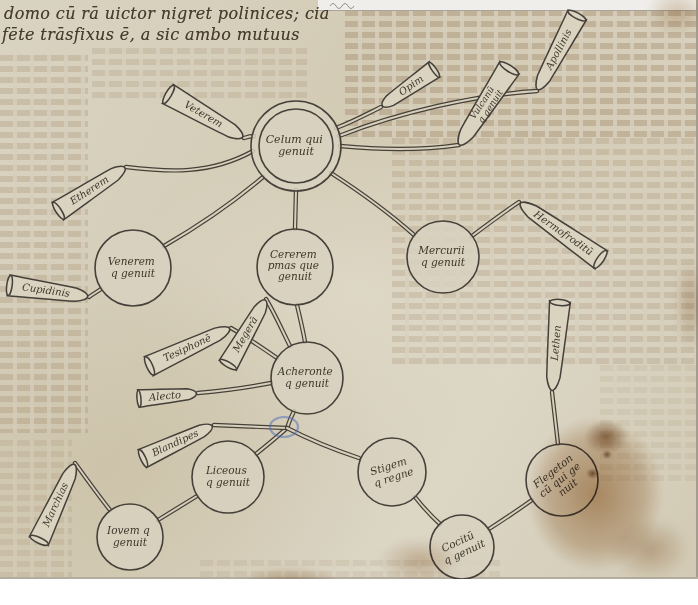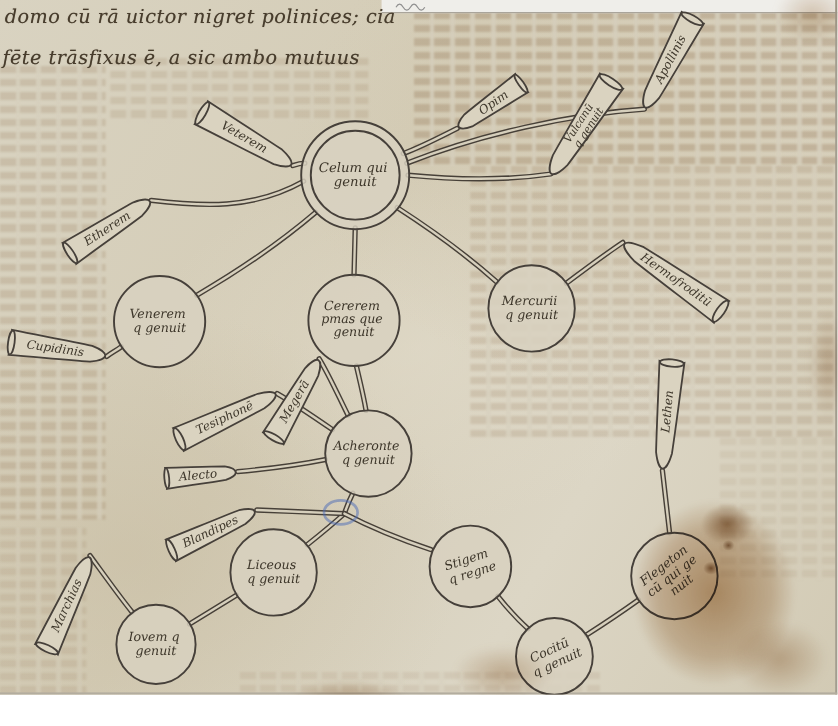--- a/index.html
+++ b/index.html
@@ -20,21 +20,21 @@
       repeating-linear-gradient(180deg, rgba(118,80,42,.24) 0 6px, rgba(118,80,42,0) 6px 11px);
     filter:blur(.7px);
   }
   .scan-strip{position:absolute;left:318px;top:0;width:380px;height:10px;background:#efeeea;border-bottom:1px solid #a9a49a;}
   .edge-r{position:absolute;right:0;top:0;width:2px;height:100%;background:#a39d8f;}
   .edge-b{position:absolute;left:0;bottom:0;width:100%;height:2px;background:#b3ad9f;}
   .headtext{
     position:absolute;color:#473c2c;font-style:italic;font-size:16px;
     letter-spacing:.4px;white-space:nowrap;text-shadow:0 0 .6px rgba(71,60,44,.55);
   }
-  #ht1{left:4px;top:4px;} #ht2{left:2px;top:38px;}
+  #ht1{left:4px;top:4px;} #ht2{left:2px;top:25px;}
   svg.diagram{position:absolute;left:0;top:0;}
   svg text{font-family:"DejaVu Serif", serif;font-style:italic;fill:#3d362a;}
   .ct{font-size:10.5px;text-anchor:middle;}
   .ct2{font-size:11px;text-anchor:middle;}
   .bt{font-size:10px;text-anchor:middle;}
   .bt2{font-size:9px;text-anchor:middle;}
   circle.node{fill:rgba(216,209,191,.85);stroke:#46403a;stroke-width:1.6;}
   .duo{stroke:#474038;stroke-width:4.4;fill:none;stroke-linecap:round;}
   .duo-inner{stroke:#d6cfbc;stroke-width:2;fill:none;stroke-linecap:round;}
   #gR path,#gR ellipse{fill:#dad3c0;stroke:#46403a;stroke-width:1.5;vector-effect:non-scaling-stroke;}

